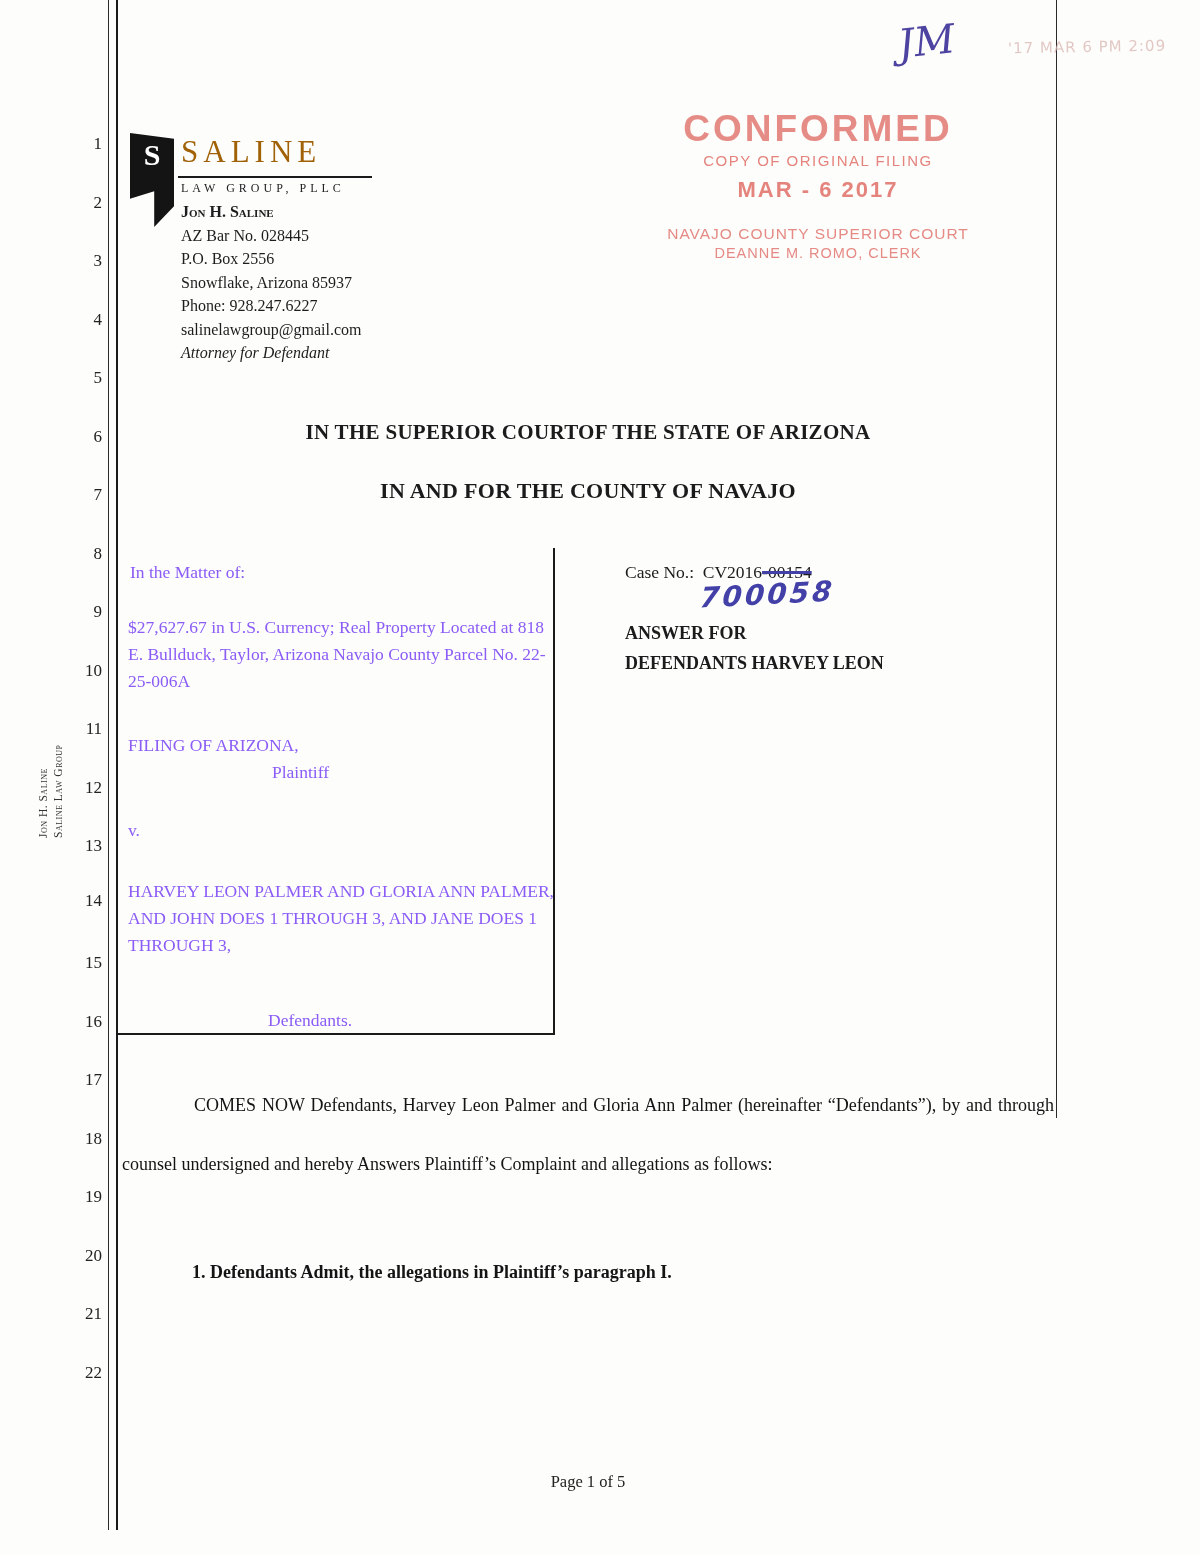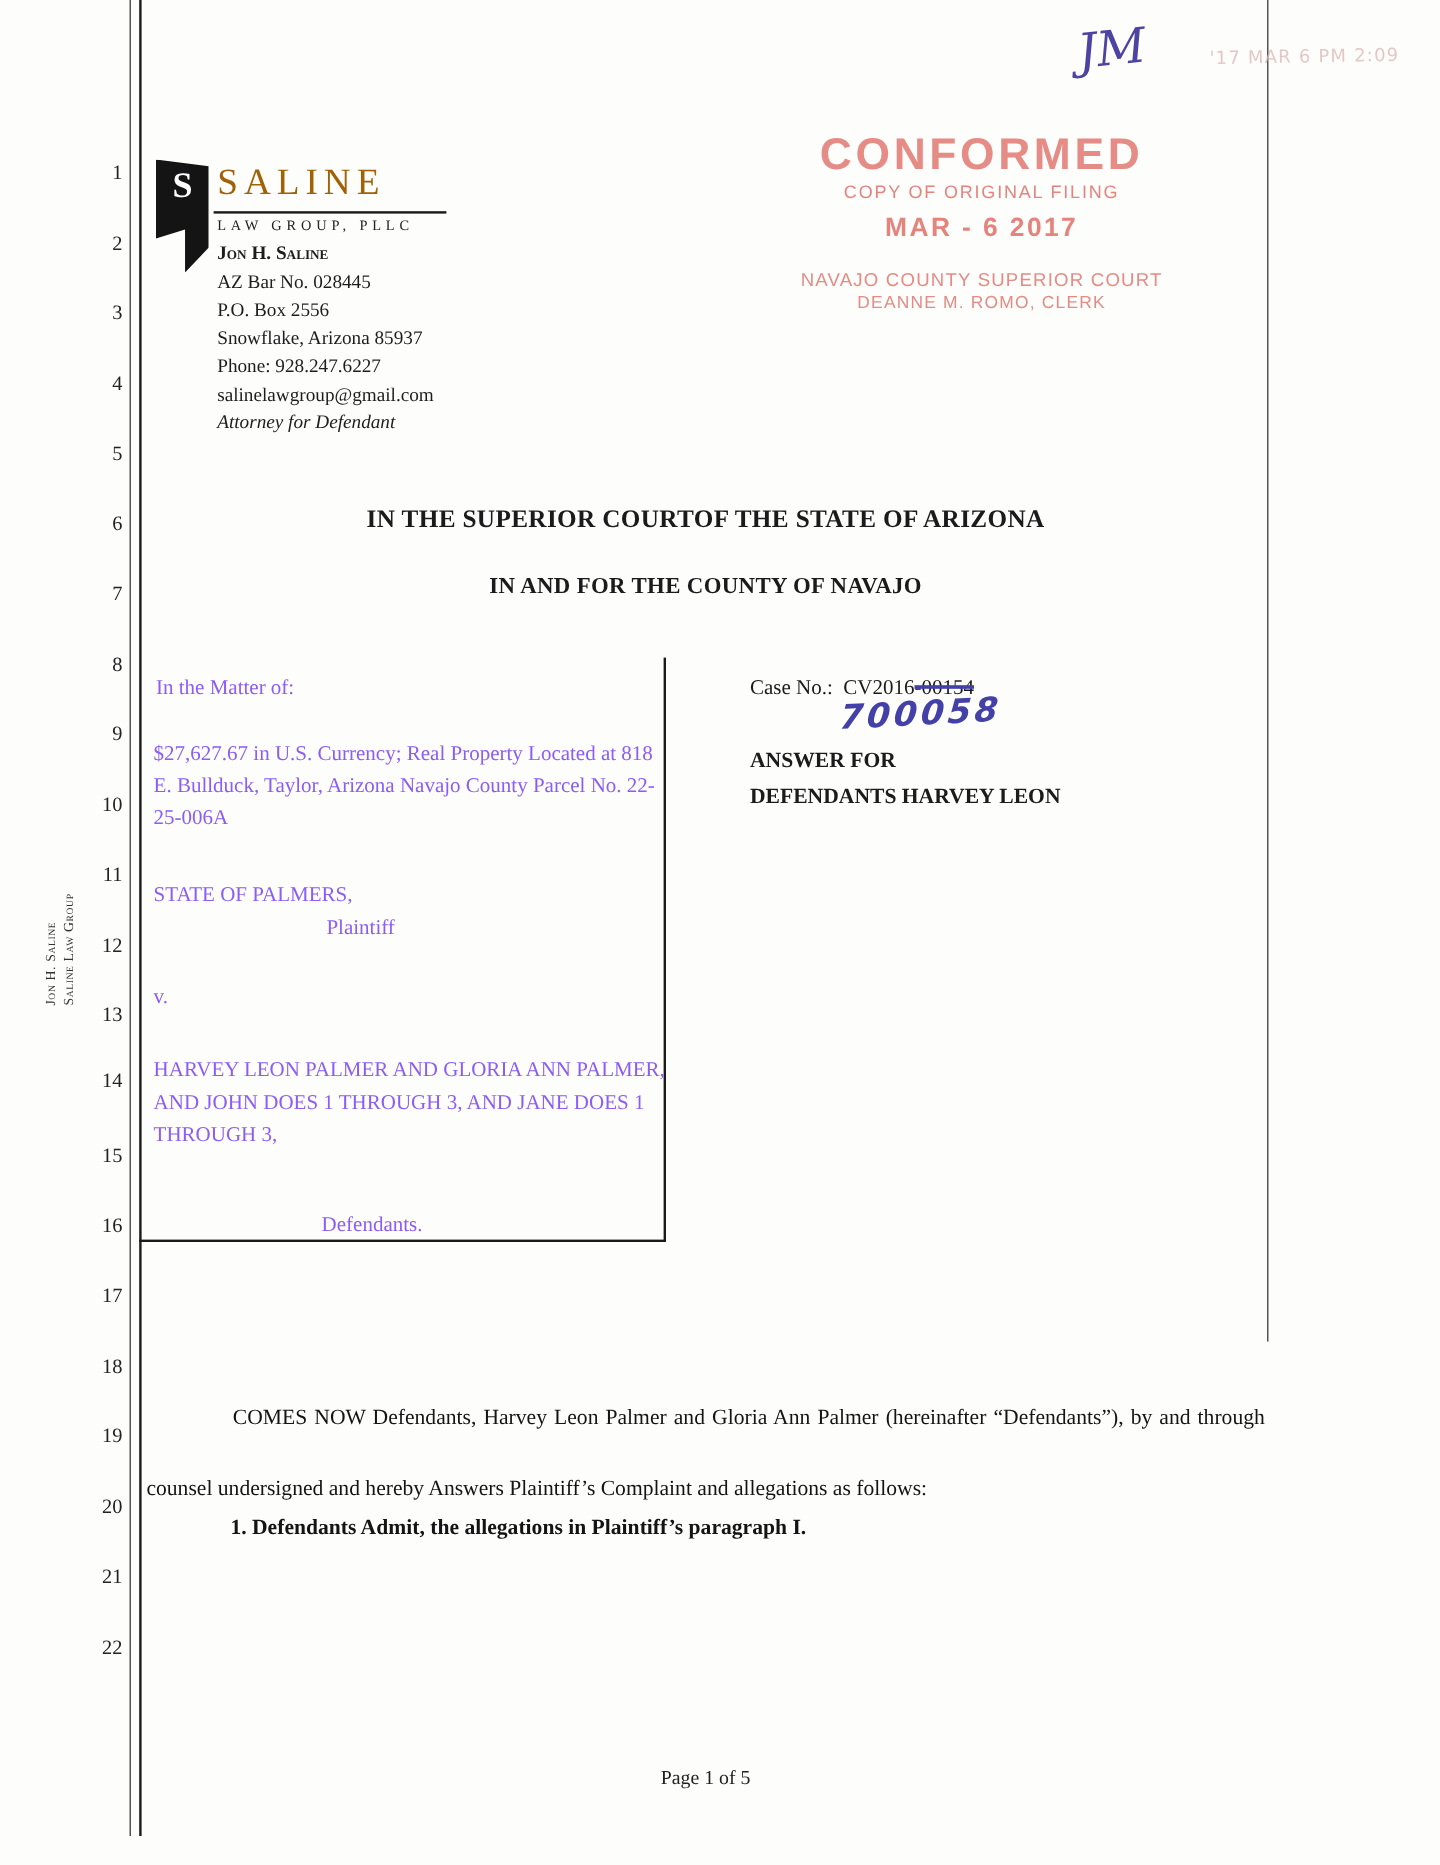--- a/index.html
+++ b/index.html
@@ -39,41 +39,41 @@
   .stamp-court{font-size:15.5px;letter-spacing:1px;margin-top:22px;color:#e58a84;}
   .stamp-clerk{font-size:14.5px;letter-spacing:1px;margin-top:2px;color:#e58a84;}
 
   
   .initials{left:898px;top:18px;font-size:40px;color:#4d43a0;font-style:italic;transform:rotate(-6deg);font-family:"DejaVu Serif",serif;}
   .received{left:1008px;top:38px;font-size:15px;color:#d9b6b2;opacity:.75;letter-spacing:1px;transform:rotate(-1deg);font-family:"DejaVu Sans",sans-serif;}
   .hand-case{left:700px;top:578px;font-size:28px;color:#4340a8;font-style:italic;letter-spacing:3px;transform:rotate(-3deg) skewX(-8deg);font-family:"DejaVu Sans",sans-serif;font-weight:bold;}
 
   
   .court-h1{left:120px;top:420px;width:936px;text-align:center;font-size:21px;font-weight:bold;letter-spacing:.3px;}
-  .court-h2{left:120px;top:478px;width:936px;text-align:center;font-size:19px;font-weight:bold;letter-spacing:.3px;}
+  .court-h2{left:120px;top:478px;width:936px;text-align:center;font-size:22px;font-weight:bold;letter-spacing:.3px;}
 
   
   .cap-divider{left:553px;top:548px;width:0;height:487px;border-left:2px solid #1a1a1a;}
   .cap-bottom{left:116px;top:1033px;width:439px;border-top:2px solid #1a1a1a;}
   .cap-text{font-size:17.5px;color:#8b5cf6;}
   .in-matter{left:130px;top:562px;}
   .property{left:128px;top:614px;width:424px;line-height:27px;}
   .plaintiff-name{left:128px;top:735px;}
   .plaintiff-label{left:272px;top:762px;}
   .versus{left:128px;top:820px;}
   .defendants-names{left:128px;top:878px;width:428px;line-height:27px;}
   .defendants-label{left:268px;top:1010px;}
 
   
   .case-line{left:625px;top:562px;font-size:17.5px;white-space:pre-wrap;}
   .struck{text-decoration:line-through;text-decoration-color:#4340a8;text-decoration-thickness:3px;}
   .answer-title{left:625px;top:618px;font-size:18px;font-weight:bold;line-height:30px;}
 
   
-  .body-para{left:122px;top:1152px;width:932px;font-size:18px;line-height:58.5px;text-align:justify;text-indent:72px;color:#141414;}
+  .body-para{left:122px;top:1076px;width:932px;font-size:18px;line-height:58.5px;text-align:justify;text-indent:72px;color:#141414;}
   .body-item{left:192px;top:1262px;font-size:18px;color:#141414;font-weight:bold;}
 
   .footer{left:120px;top:1472px;width:936px;text-align:center;font-size:16.5px;color:#222;}
 </style>
 </head>
 <body>
 
 <div class="abs rule-left"></div>
 <div class="abs rule-right"></div>
 
@@ -133,21 +133,21 @@
 <div class="abs received">'17 MAR 6 PM 2:09</div>
 <div class="abs hand-case">700058</div>
 
 <div class="abs court-h1">IN THE SUPERIOR COURTOF THE STATE OF ARIZONA</div>
 <div class="abs court-h2">IN AND FOR THE COUNTY OF NAVAJO</div>
 
 <div class="abs cap-divider"></div>
 <div class="abs cap-bottom"></div>
 <div class="abs cap-text in-matter">In the Matter of:</div>
 <div class="abs cap-text property">$27,627.67 in U.S. Currency; Real Property Located at 818 E. Bullduck, Taylor, Arizona Navajo County Parcel No. 22-25-006A</div>
-<div class="abs cap-text plaintiff-name">STATE OF PALMERS,</div>
+<div class="abs cap-text plaintiff-name">FILING OF ARIZONA,</div>
 <div class="abs cap-text plaintiff-label">Plaintiff</div>
 <div class="abs cap-text versus">v.</div>
 <div class="abs cap-text defendants-names">HARVEY LEON PALMER AND GLORIA ANN PALMER, AND JOHN DOES 1 THROUGH 3, AND JANE DOES 1 THROUGH 3,</div>
 <div class="abs cap-text defendants-label">Defendants.</div>
 
 <div class="abs case-line"><span>Case No.:  CV2016</span><span class="struck">-00154</span></div>
 <div class="abs answer-title">
   <div>ANSWER FOR</div>
   <div>DEFENDANTS HARVEY LEON</div>
 </div>

